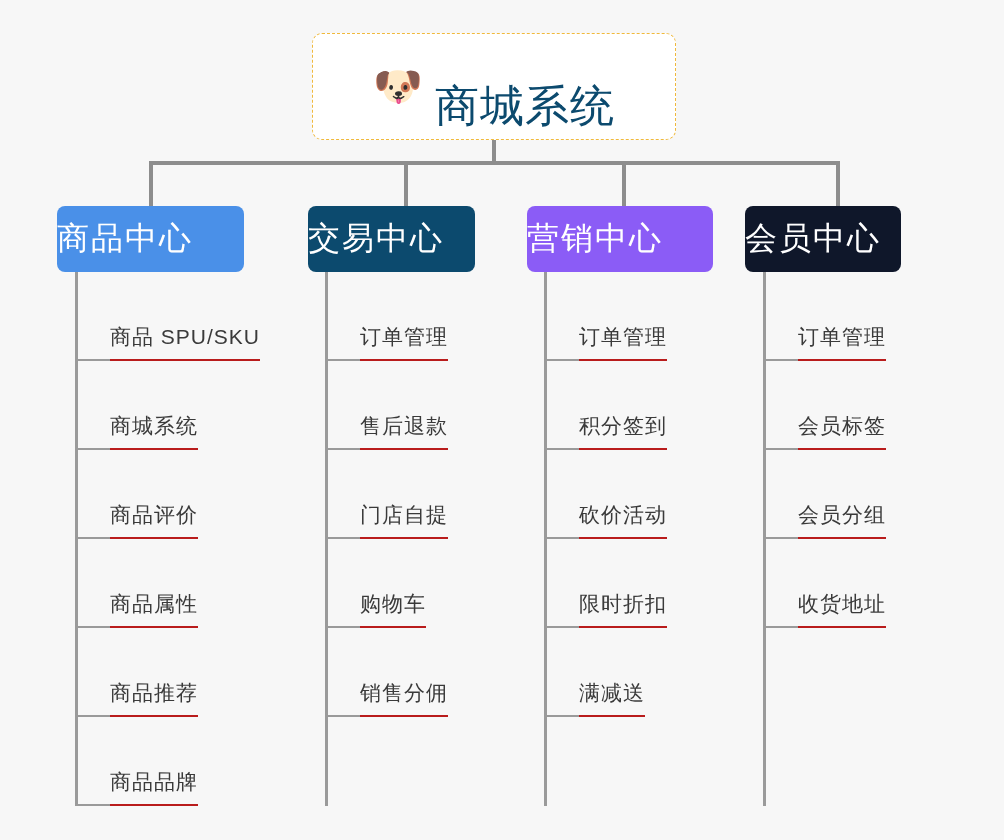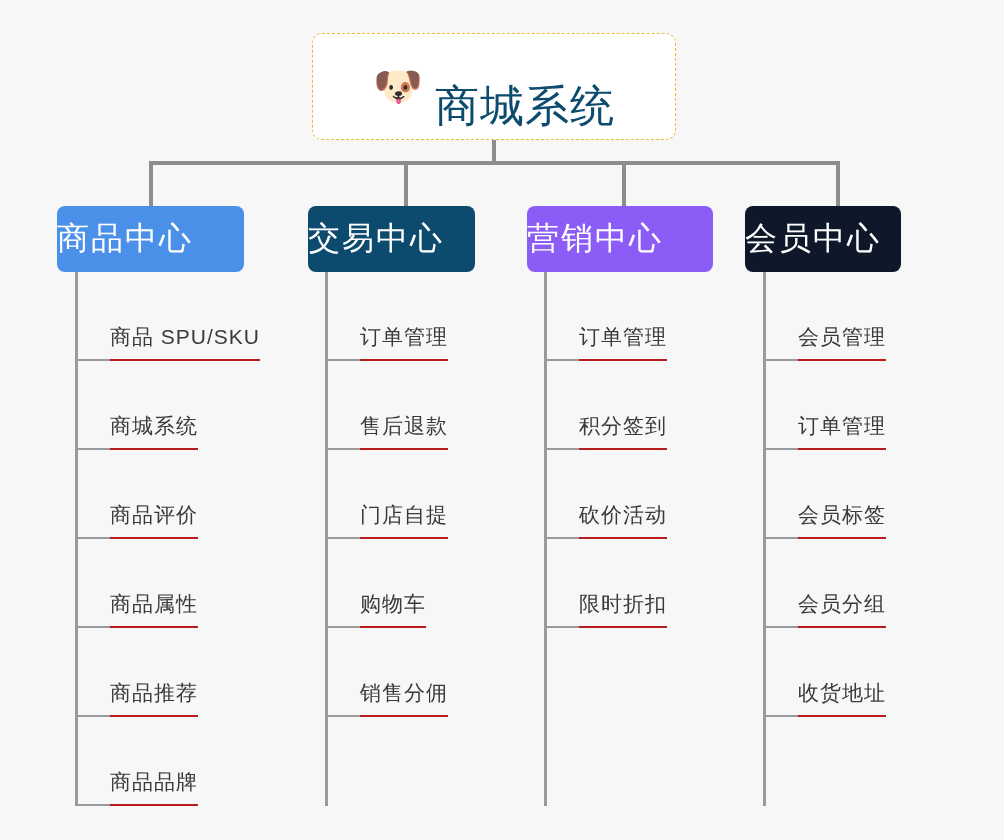--- a/index.html
+++ b/index.html
@@ -207,32 +207,32 @@
         </div>
         <div class="leaf">
           <span class="leaf-text">积分签到</span>
         </div>
         <div class="leaf">
           <span class="leaf-text">砍价活动</span>
         </div>
         <div class="leaf">
           <span class="leaf-text">限时折扣</span>
         </div>
+        <div class="leaf">
+          <span class="leaf-text">满减送</span>
+        </div>
       </div>
     </div>
     <div class="column" style="left: 745px; width: 187px;">
       <div class="col-header" style="background: #0f172a; width: 156px;">
         <span>会员中心</span>
       </div>
       <div class="col-body" style="padding-left: 18px;">
         <div class="col-trunk" style="left: 18px; background: rgb(154, 154, 154); height: 534px;"></div>
         <div class="leaf">
-          <span class="leaf-text">会员管理</span>
-        </div>
-        <div class="leaf">
           <span class="leaf-text">订单管理</span>
         </div>
         <div class="leaf">
           <span class="leaf-text">会员标签</span>
         </div>
         <div class="leaf">
           <span class="leaf-text">会员分组</span>
         </div>
         <div class="leaf">
           <span class="leaf-text">收货地址</span>

